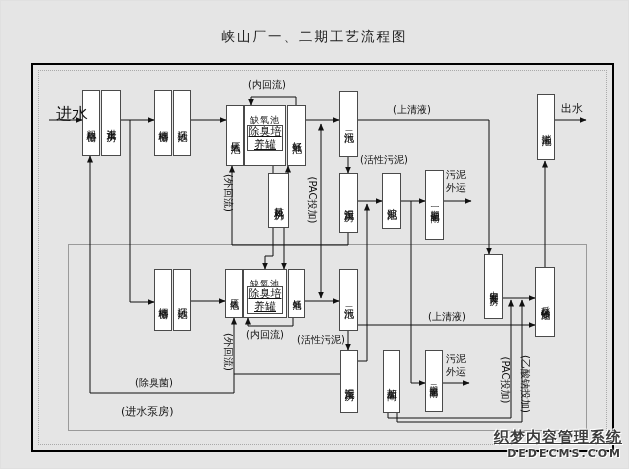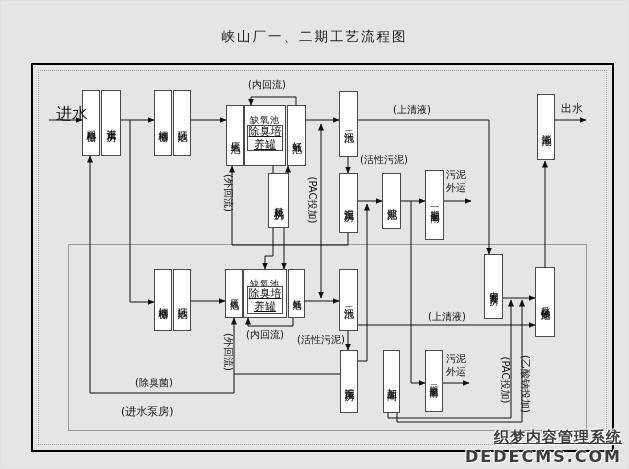--- a/index.html
+++ b/index.html
@@ -21,21 +21,21 @@
   .node.h{font-size:11px;text-align:center;line-height:1.2;white-space:pre-line;z-index:4;text-decoration:underline;}
   .node.group{align-items:flex-start;justify-content:center;}
   .glabel{display:block;width:100%;text-align:center;font-size:9px;margin-top:8px;
         letter-spacing:1px;color:#111;}
   .lbl{position:absolute;font-size:10px;color:#111;white-space:pre;line-height:1.25;z-index:5;}
   .lbl.rot{transform:translate(-50%,-50%) rotate(90deg);transform-origin:center;}
   #watermark{position:absolute;right:6px;top:427px;text-align:right;z-index:6;
         color:#3c3c3c;font-weight:bold;
         text-shadow:0 0 2px #fff,1px 1px 0 #fff,-1px -1px 0 #fff;}
   #wm1{font-size:15px;letter-spacing:1px;text-decoration:underline;}
-  #wm2{font-size:16px;letter-spacing:2px;margin-left:18px;}
+  #wm2{font-size:11px;letter-spacing:2px;margin-left:18px;}
 </style>
 </head>
 <body>
 
 <div id="canvas">
   <div id="title">峡山厂一、二期工艺流程图</div>
   <div class="frame-outer"></div>
   <div class="frame-inner"></div>
   <div class="phase2-box"></div>
   <svg id="edges" width="629" height="469">

